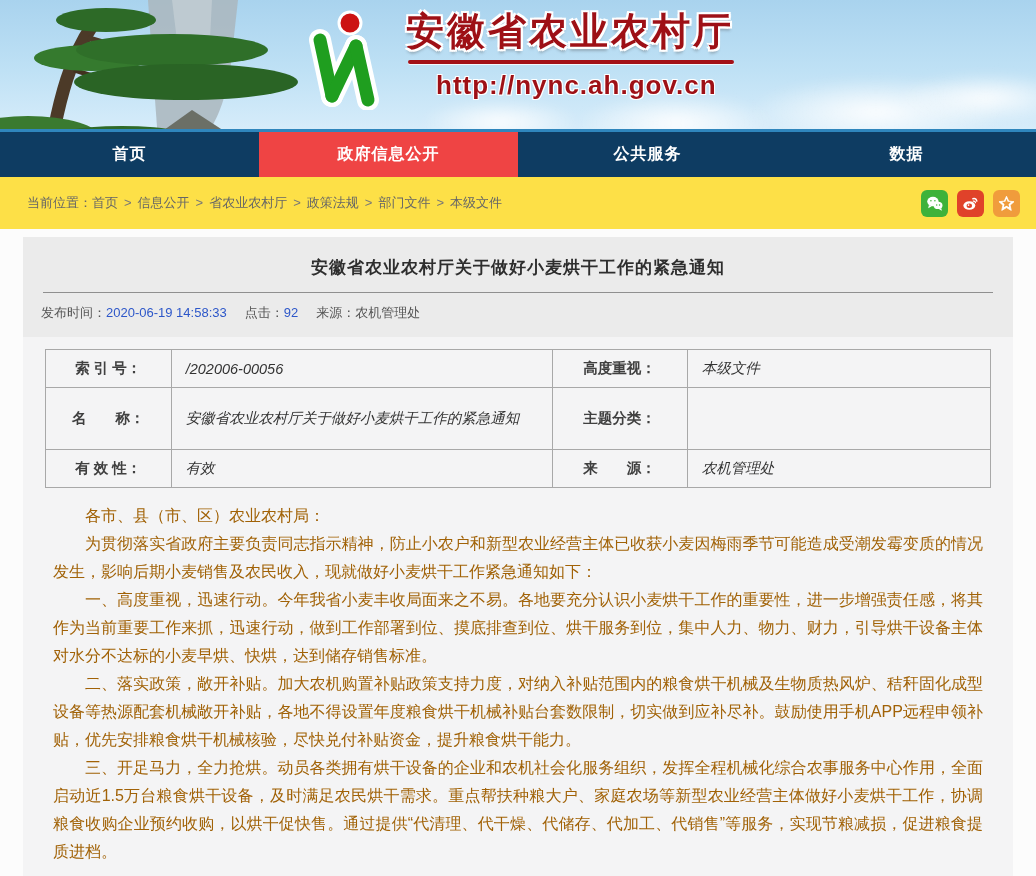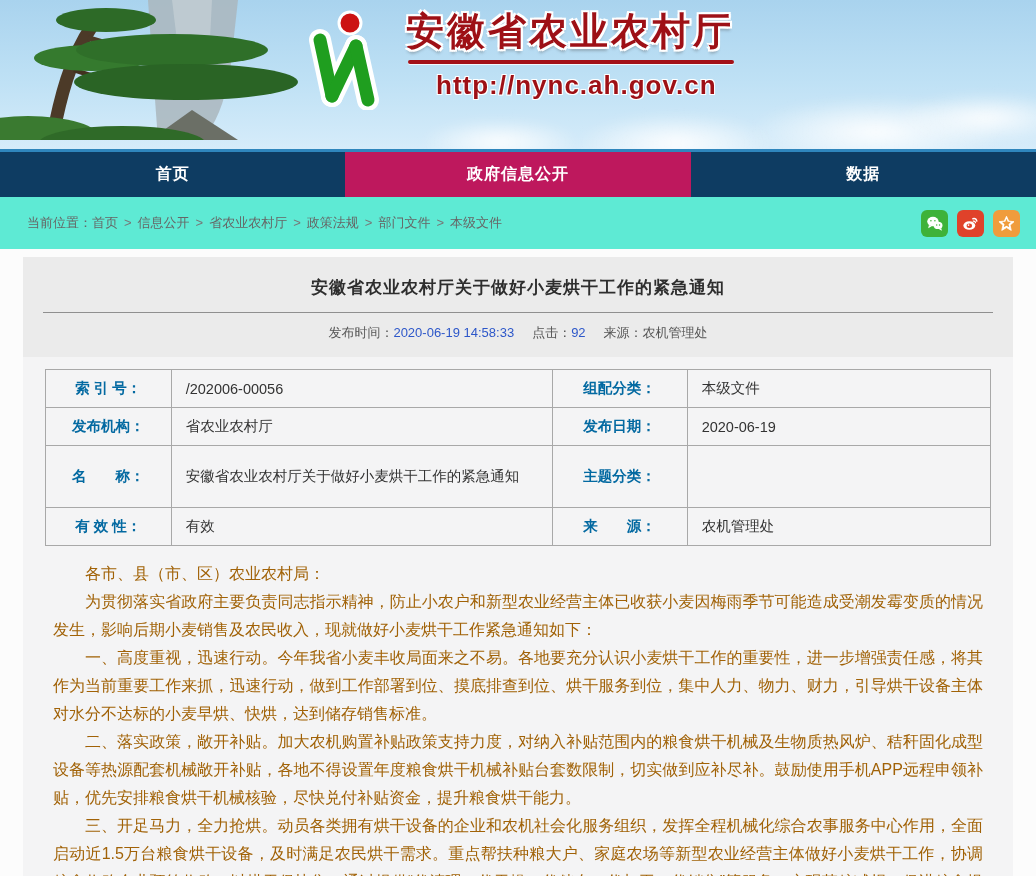--- a/index.html
+++ b/index.html
@@ -3,21 +3,21 @@
 <meta charset="utf-8">
 <style>
   * { margin:0; padding:0; box-sizing:border-box; }
   html,body { width:1036px; }
   body {
     font-family:"Liberation Sans","DejaVu Sans",sans-serif;
     background:#fcfcfc; color:#333; width:1036px; height:876px; overflow:hidden;
   }
   
   .site-header {
-    position:relative; height:152px;
+    position:relative; height:132px;
     background:linear-gradient(180deg,#a9d3ee 0%,#bfe1f5 55%,#d6ecfa 100%);
     border-bottom:3px solid #2f86bd; overflow:hidden;
   }
   .scene { position:absolute; left:0; top:0; height:140px; width:400px; }
   .cloud { position:absolute; border-radius:50%; filter:blur(6px); background:radial-gradient(ellipse at center, rgba(255,255,255,.95) 0%, rgba(255,255,255,0) 70%); }
   .c1 { width:260px; height:70px; right:30px; bottom:-18px; }
   .c2 { width:200px; height:60px; right:260px; bottom:-24px; }
   .c3 { width:180px; height:50px; right:-40px; bottom:6px; }
   .c4 { width:160px; height:46px; left:420px; bottom:-16px; }
   .brand { position:absolute; left:298px; top:6px; display:flex; align-items:flex-start; }
@@ -31,45 +31,45 @@
   .site-url {
     font-size:26px; font-weight:bold; color:#9e1016; letter-spacing:1px; padding-left:30px;
     text-shadow:-1px -1px 0 #fff,1px -1px 0 #fff,-1px 1px 0 #fff,1px 1px 0 #fff;
   }
   
   .main-nav { display:flex; height:45px; background:#0e3c62; }
   .nav-item {
     flex:1; display:flex; align-items:center; justify-content:center;
     color:#fff; font-size:16px; font-weight:bold; letter-spacing:1px; cursor:pointer;
   }
-  .nav-item.active { background:#be185d; }
-  
-  .crumb-bar { height:52px; background:#5eead4; display:flex; align-items:center; justify-content:space-between; padding:0 16px 0 27px; }
+  .nav-item.active { background:#ef4444; }
+  
+  .crumb-bar { height:52px; background:#fde047; display:flex; align-items:center; justify-content:space-between; padding:0 16px 0 27px; }
   .breadcrumb { font-size:13px; color:#666; }
   .breadcrumb .bc-sep { margin:0 6px; color:#777; }
   .share-icons { display:flex; gap:9px; }
   .share-btn { width:27px; height:27px; border-radius:6px; display:flex; align-items:center; justify-content:center; cursor:pointer; }
   .share-wechat { background:#3eb23a; }
   .share-weibo { background:#e0422a; }
   .share-star { background:#f09c3c; }
   .share-btn svg { display:block; }
   
   .card { margin:8px 23px 0; background:#f4f4f5; min-height:625px; }
   .title-block { background:#ebebeb; padding:19px 18px 0; }
   .article-title { font-size:17px; font-weight:bold; color:#2e2e2e; text-align:center; letter-spacing:1px; }
   .title-divider { height:1px; background:#8f8f8f; margin:13px 2px 0; }
-  .meta { text-align:center; font-size:13px; color:#555; padding:11px 0 15px; }
+  .meta { text-align:left; font-size:13px; color:#555; padding:11px 0 15px; }
   .meta .blue { color:#2d57c9; }
   .meta .gap { margin-left:18px; }
   
   .info-table-wrap { padding:12px 22px 0; }
   table.info { width:100%; border-collapse:collapse; }
   table.info th, table.info td { border:1px solid #a8a8a8; font-size:14.5px; }
-  table.info th { font-weight:bold; color:#0369a1; text-align:center; padding:9px 4px; white-space:pre; }
-  table.info td { color:#333; padding:9px 14px; text-align:left; }
+  table.info th { font-weight:bold; color:#404040; text-align:center; padding:9px 4px; white-space:pre; }
+  table.info td { color:#333; padding:9px 14px; text-align:left;font-style:italic; }
   table.info tr.tall th, table.info tr.tall td { padding-top:14px; padding-bottom:14px; }
   table.info tr.tall td.v1 { line-height:2.3; }
   
   .article-body { padding:14px 30px 18px; }
   .article-body p {
     font-size:16px; line-height:28px; color:#a16207;
     text-align:justify; text-indent:2em; word-break:break-all;
   }
 </style>
 </head>
@@ -112,20 +112,21 @@
       <div class="site-name">安徽省农业农村厅</div>
       <div class="brand-underline"></div>
       <div class="site-url">http://nync.ah.gov.cn</div>
     </div>
   </div>
 </header>
 
 <nav class="main-nav">
     <div class="nav-item">首页</div>
     <div class="nav-item active">政府信息公开</div>
+    <div class="nav-item">公共服务</div>
     <div class="nav-item">数据</div>
   </nav>
 
 <div class="crumb-bar">
   <div class="breadcrumb"><span>当前位置：</span><span>首页</span><span class="bc-sep">&gt;</span><span>信息公开</span><span class="bc-sep">&gt;</span><span>省农业农村厅</span><span class="bc-sep">&gt;</span><span>政策法规</span><span class="bc-sep">&gt;</span><span>部门文件</span><span class="bc-sep">&gt;</span><span>本级文件</span></div>
   <div class="share-icons">
     <span class="share-btn share-wechat">
       <svg width="19" height="19" viewBox="0 0 24 24" fill="#fff">
         <ellipse cx="10" cy="9.5" rx="7.2" ry="6"></ellipse>
         <path d="M5,14 L4,18 L8.5,15.5 Z"></path>
@@ -169,28 +170,22 @@
       <colgroup>
           <col style="width:13.3%">
           <col style="width:40.3%">
           <col style="width:14.3%">
           <col style="width:32.1%">
         </colgroup>
       <tbody id="info-tbody">
           <tr>
             <th>索 引 号：</th>
             <td class="v1">/202006-00056</td>
-            <th>组配分类：</th>
+            <th>高度重视：</th>
             <td class="v2">本级文件</td>
-          </tr>
-          <tr>
-            <th>发布机构：</th>
-            <td class="v1">省农业农村厅</td>
-            <th>发布日期：</th>
-            <td class="v2">2020-06-19</td>
           </tr>
           <tr class="tall">
             <th>名　　称：</th>
             <td class="v1">安徽省农业农村厅关于做好小麦烘干工作的紧急通知</td>
             <th>主题分类：</th>
             <td class="v2"></td>
           </tr>
           <tr>
             <th>有 效 性：</th>
             <td class="v1">有效</td>

